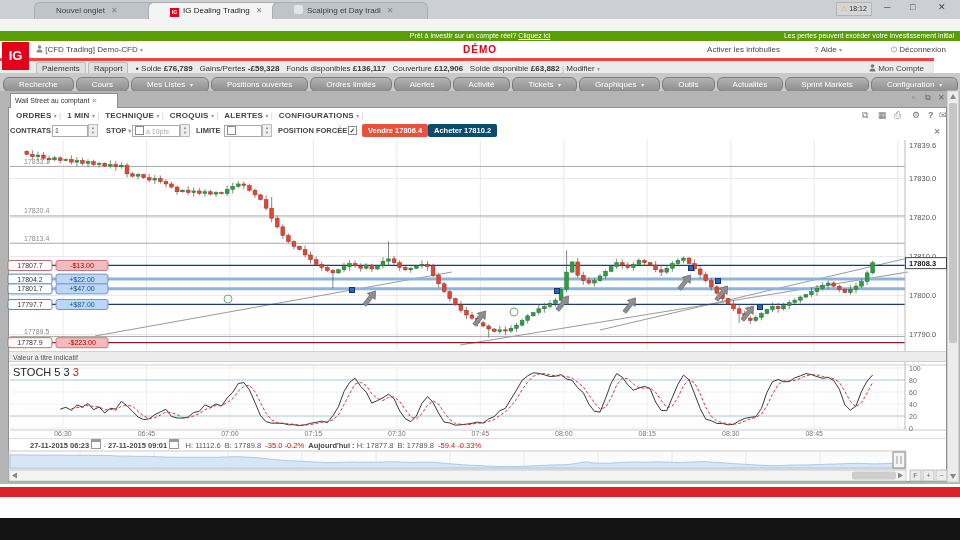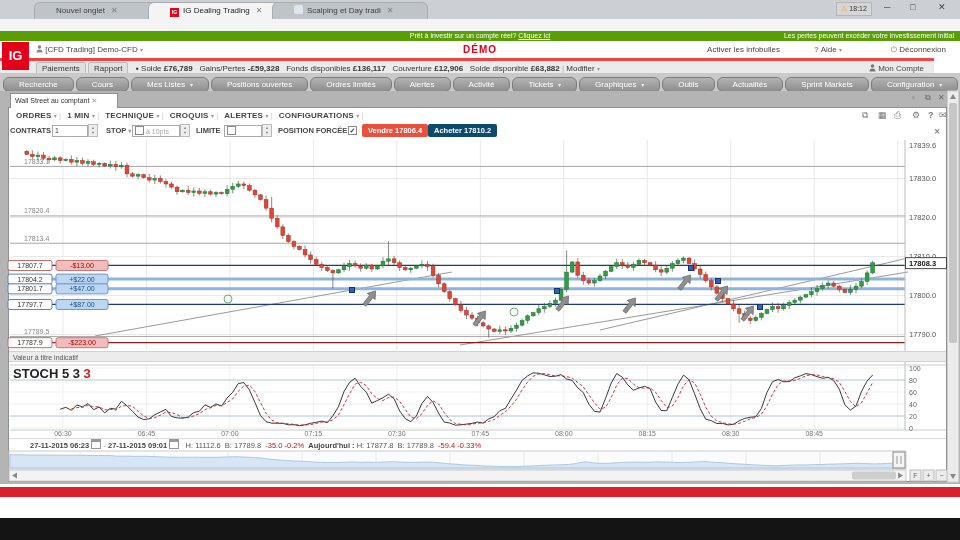--- a/index.html
+++ b/index.html
@@ -40,21 +40,21 @@
   .menu{display:inline-block;margin:0 2px 0 6px;letter-spacing:.2px;}
   .menu .dd{color:#999;font-weight:normal;font-size:6px;}
   .msep{color:#ccc;font-weight:normal;}
   #orderrow{left:10px;top:124px;width:935px;height:15px;font-size:7.5px;color:#444;font-weight:bold;line-height:13px;}
   .inbox{display:inline-block;background:#fff;border:1px solid #aaa;height:10px;vertical-align:middle;font-weight:normal;color:#444;font-size:7px;line-height:10px;padding:0 2px;}
   .stepper{display:inline-block;width:8px;height:11px;vertical-align:middle;font-size:4px;color:#888;line-height:5px;text-align:center;border:1px solid #bbb;background:#eee;}
   .cbox{display:inline-block;width:7px;height:7px;border:1px solid #888;background:#fff;vertical-align:-1px;font-size:7px;line-height:7px;text-align:center;color:#333;}
   .dealbtn{display:inline-block;height:13px;border-radius:2px;color:#fff;font-size:7.5px;font-weight:bold;line-height:13px;padding:0 6px;vertical-align:middle;}
   #disclaimer{left:9px;top:351px;width:937px;height:11px;background:#ececec;border-top:1px solid #d2d2d2;border-bottom:1px solid #d2d2d2;
               font-size:7px;line-height:11px;color:#555;padding-left:4px;box-sizing:border-box;}
-  #stochlbl{left:13px;top:366px;font-size:13px;font-weight:bold;color:#222;}
+  #stochlbl{left:13px;top:366px;font-size:11px;font-weight:normal;color:#222;}
   #infobar{left:9px;top:438px;width:937px;height:13px;border-top:1px solid #ddd;font-size:7.5px;line-height:13px;color:#555;}
   .neg{color:#cc1111;font-weight:normal;}
   .cal{display:inline-block;width:8px;height:8px;border:1px solid #999;background:#fff;vertical-align:-1px;
        background:linear-gradient(#999 0 2px,#fff 2px);}
   
   #redbar{left:0;top:487px;width:960px;height:10px;background:#d8232a;}
   #iconstrip{left:0;top:497px;width:960px;height:20px;background:#fff;}
   
   #taskbar{left:0;top:518px;width:960px;height:22px;background:#141414;}
   svg text{font-family:"Liberation Sans",sans-serif;}

